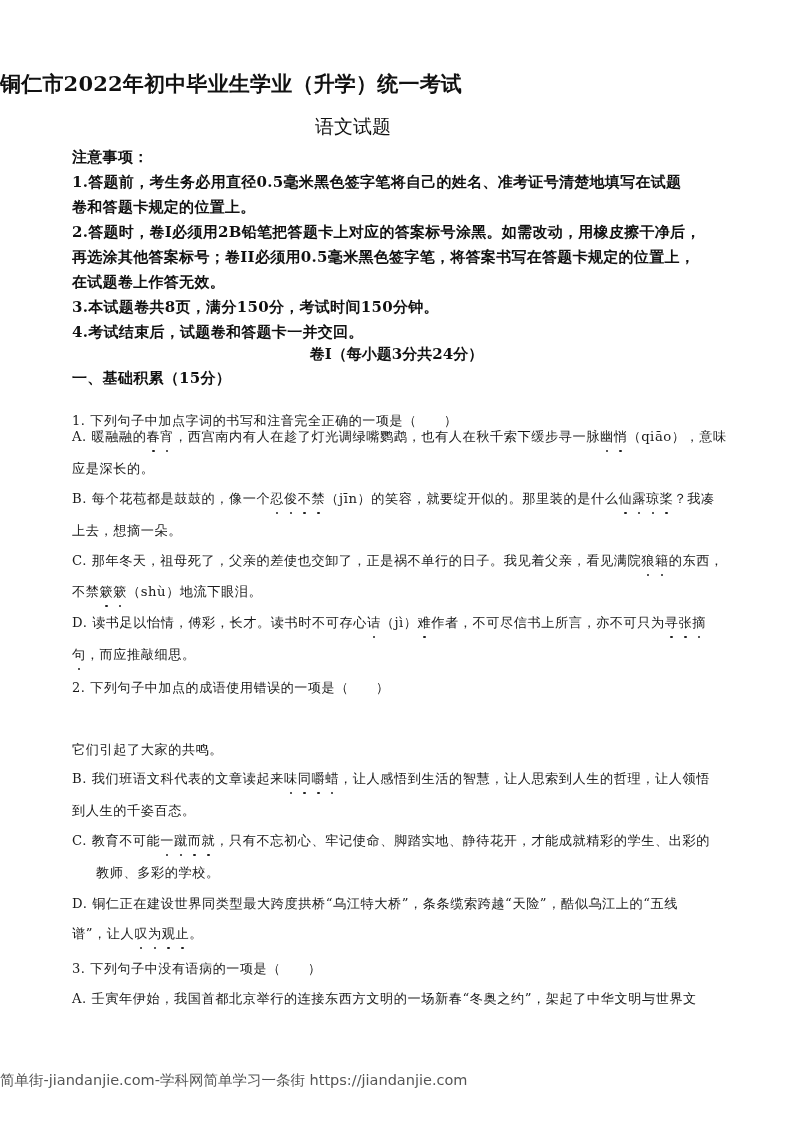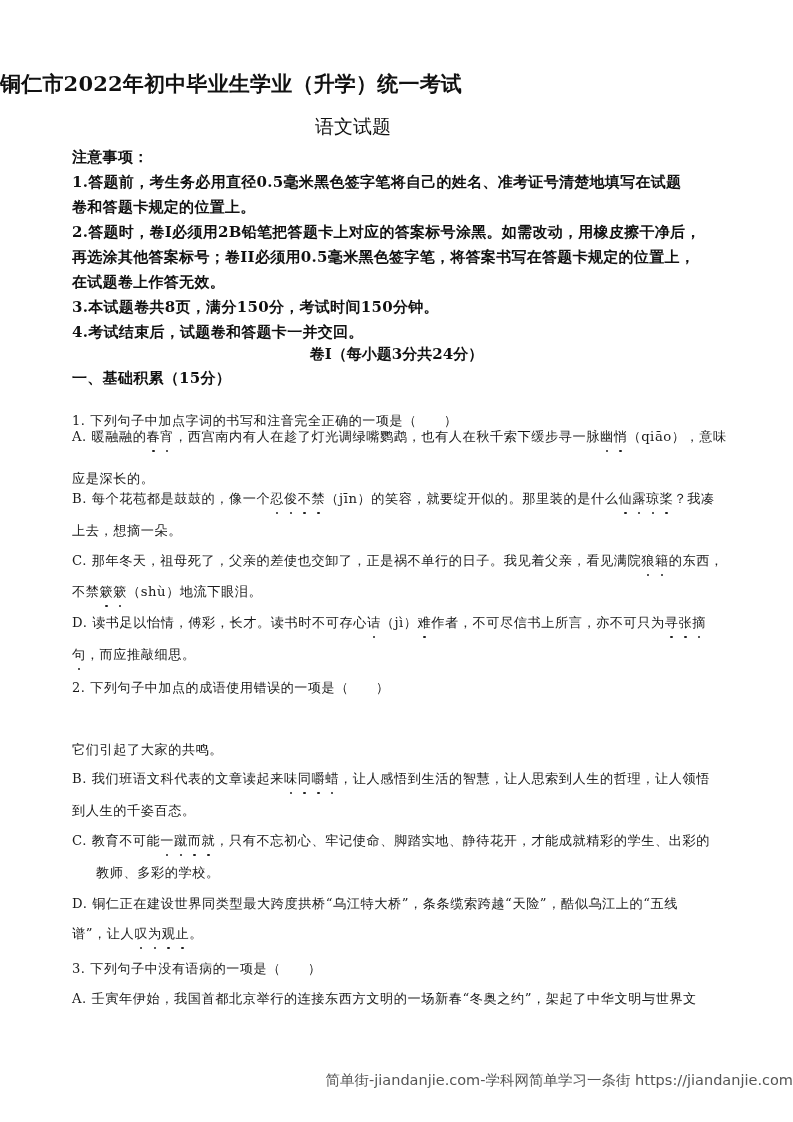--- a/index.html
+++ b/index.html
@@ -80,21 +80,21 @@
       height: 2.5px;
       margin-left: -1.25px;
       border-radius: 50%;
       background: #222;
     }
     .footer {
       position: absolute;
       left: 0;
       width: 793px;
       top: 1071px;
-      text-align: right;
+      text-align: left;
       font-family: "DejaVu Sans", "Liberation Sans", sans-serif;
       font-size: 14.5px;
       color: #555555;
     }
   </style>
 </head>
 <body>
 
 <div class="page">
 
@@ -111,21 +111,21 @@
   <div class="line notice" style="top:323px;">4.考试结束后，试题卷和答题卡一并交回。</div>
 
   <div class="center-line" style="top:345px;text-align:center;">卷I（每小题3分共24分）</div>
   <div class="line notice" style="top:369px;">一、基础积累（15分）</div>
 
   <div class="line q" style="top:412px;">1. 下列句子中加点字词的书写和注音完全正确的一项是（　　）</div>
 
   <div class="line opt" style="top:428px;">
     <span>A. 暖融融的</span><span class="dot">春</span><span class="dot">宵</span><span>，西宫南内有人在趁了灯光调绿嘴鹦鹉，也有人在秋千索下缓步寻一脉</span><span class="dot">幽</span><span class="dot">悄</span><span>（qiāo），意味</span>
   </div>
-  <div class="line opt" style="top:460px;margin-top:10px;">应是深长的。</div>
+  <div class="line opt" style="top:460px;">应是深长的。</div>
 
   <div class="line opt" style="top:490px;">
     <span>B. 每个花苞都是鼓鼓的，像一个</span><span class="dot">忍</span><span class="dot">俊</span><span class="dot">不</span><span class="dot">禁</span><span>（jīn）的笑容，就要绽开似的。那里装的是什么</span><span class="dot">仙</span><span class="dot">露</span><span class="dot">琼</span><span class="dot">桨</span><span>？我凑</span>
   </div>
   <div class="line opt" style="top:522px;">上去，想摘一朵。</div>
 
   <div class="line opt" style="top:552px;">
     <span>C. 那年冬天，祖母死了，父亲的差使也交卸了，正是祸不单行的日子。我见着父亲，看见满院</span><span class="dot">狼</span><span class="dot">籍</span><span>的东西，</span>
   </div>
   <div class="line opt" style="top:583px;">

